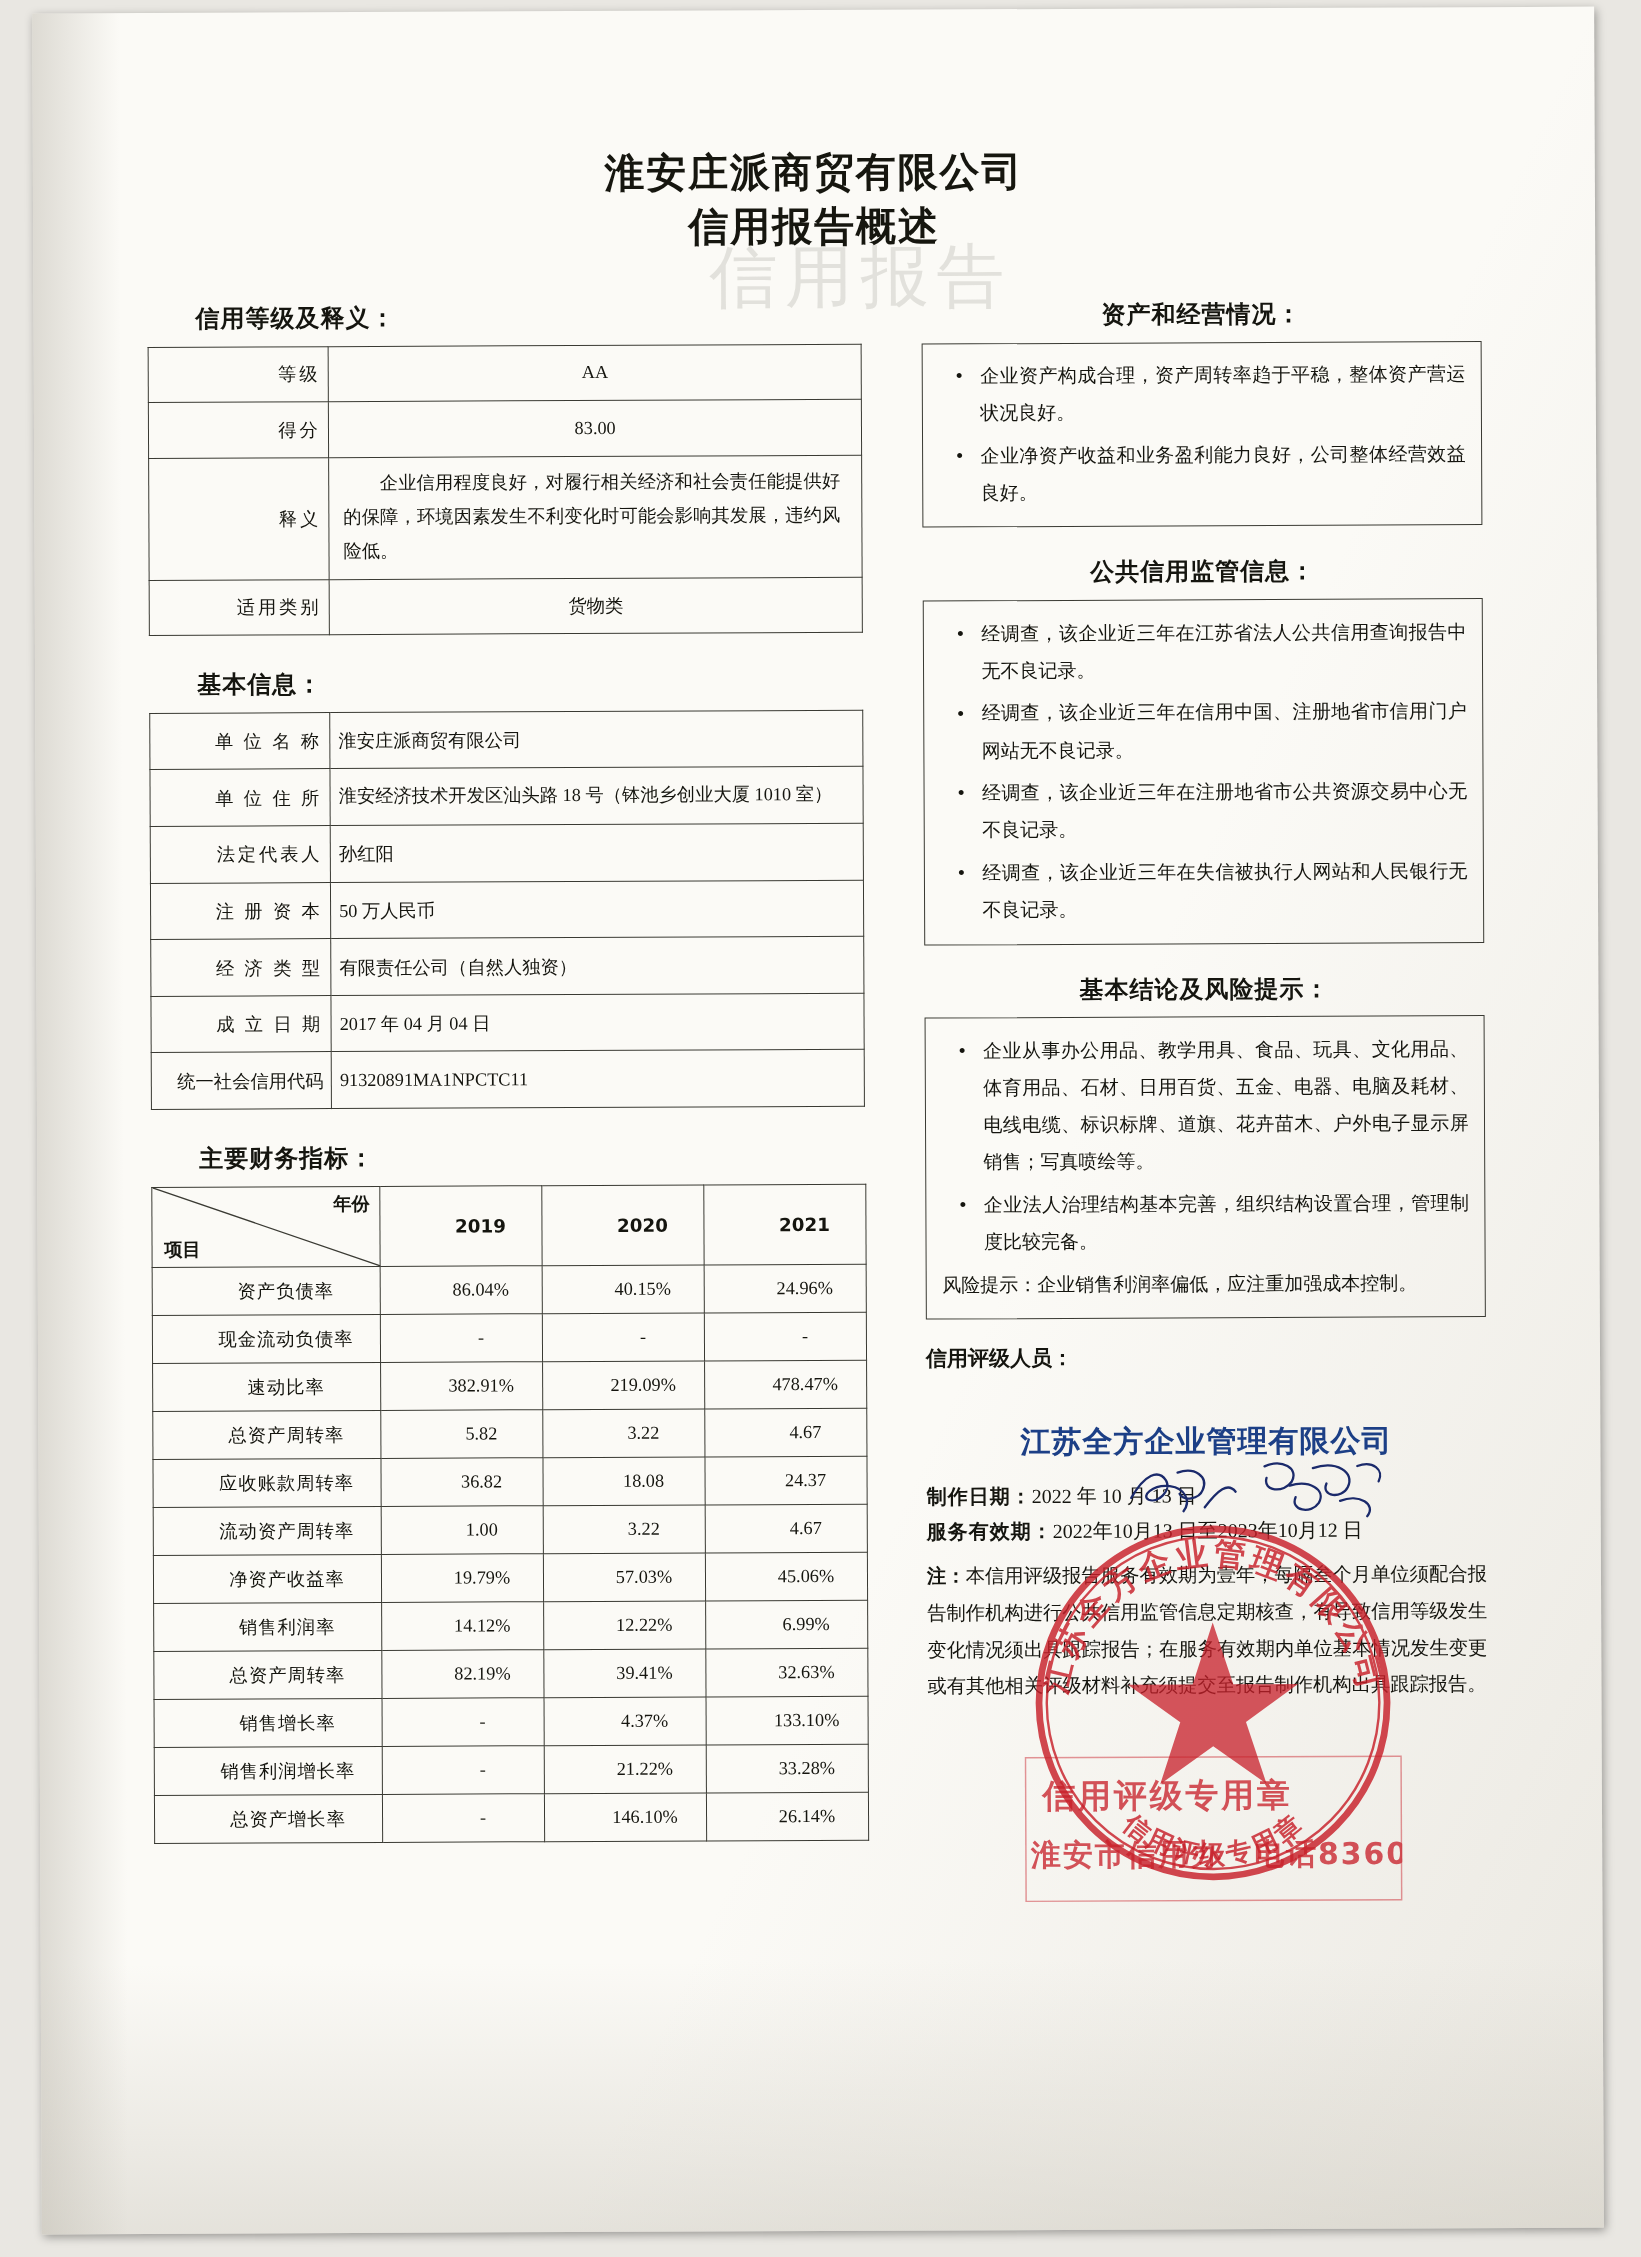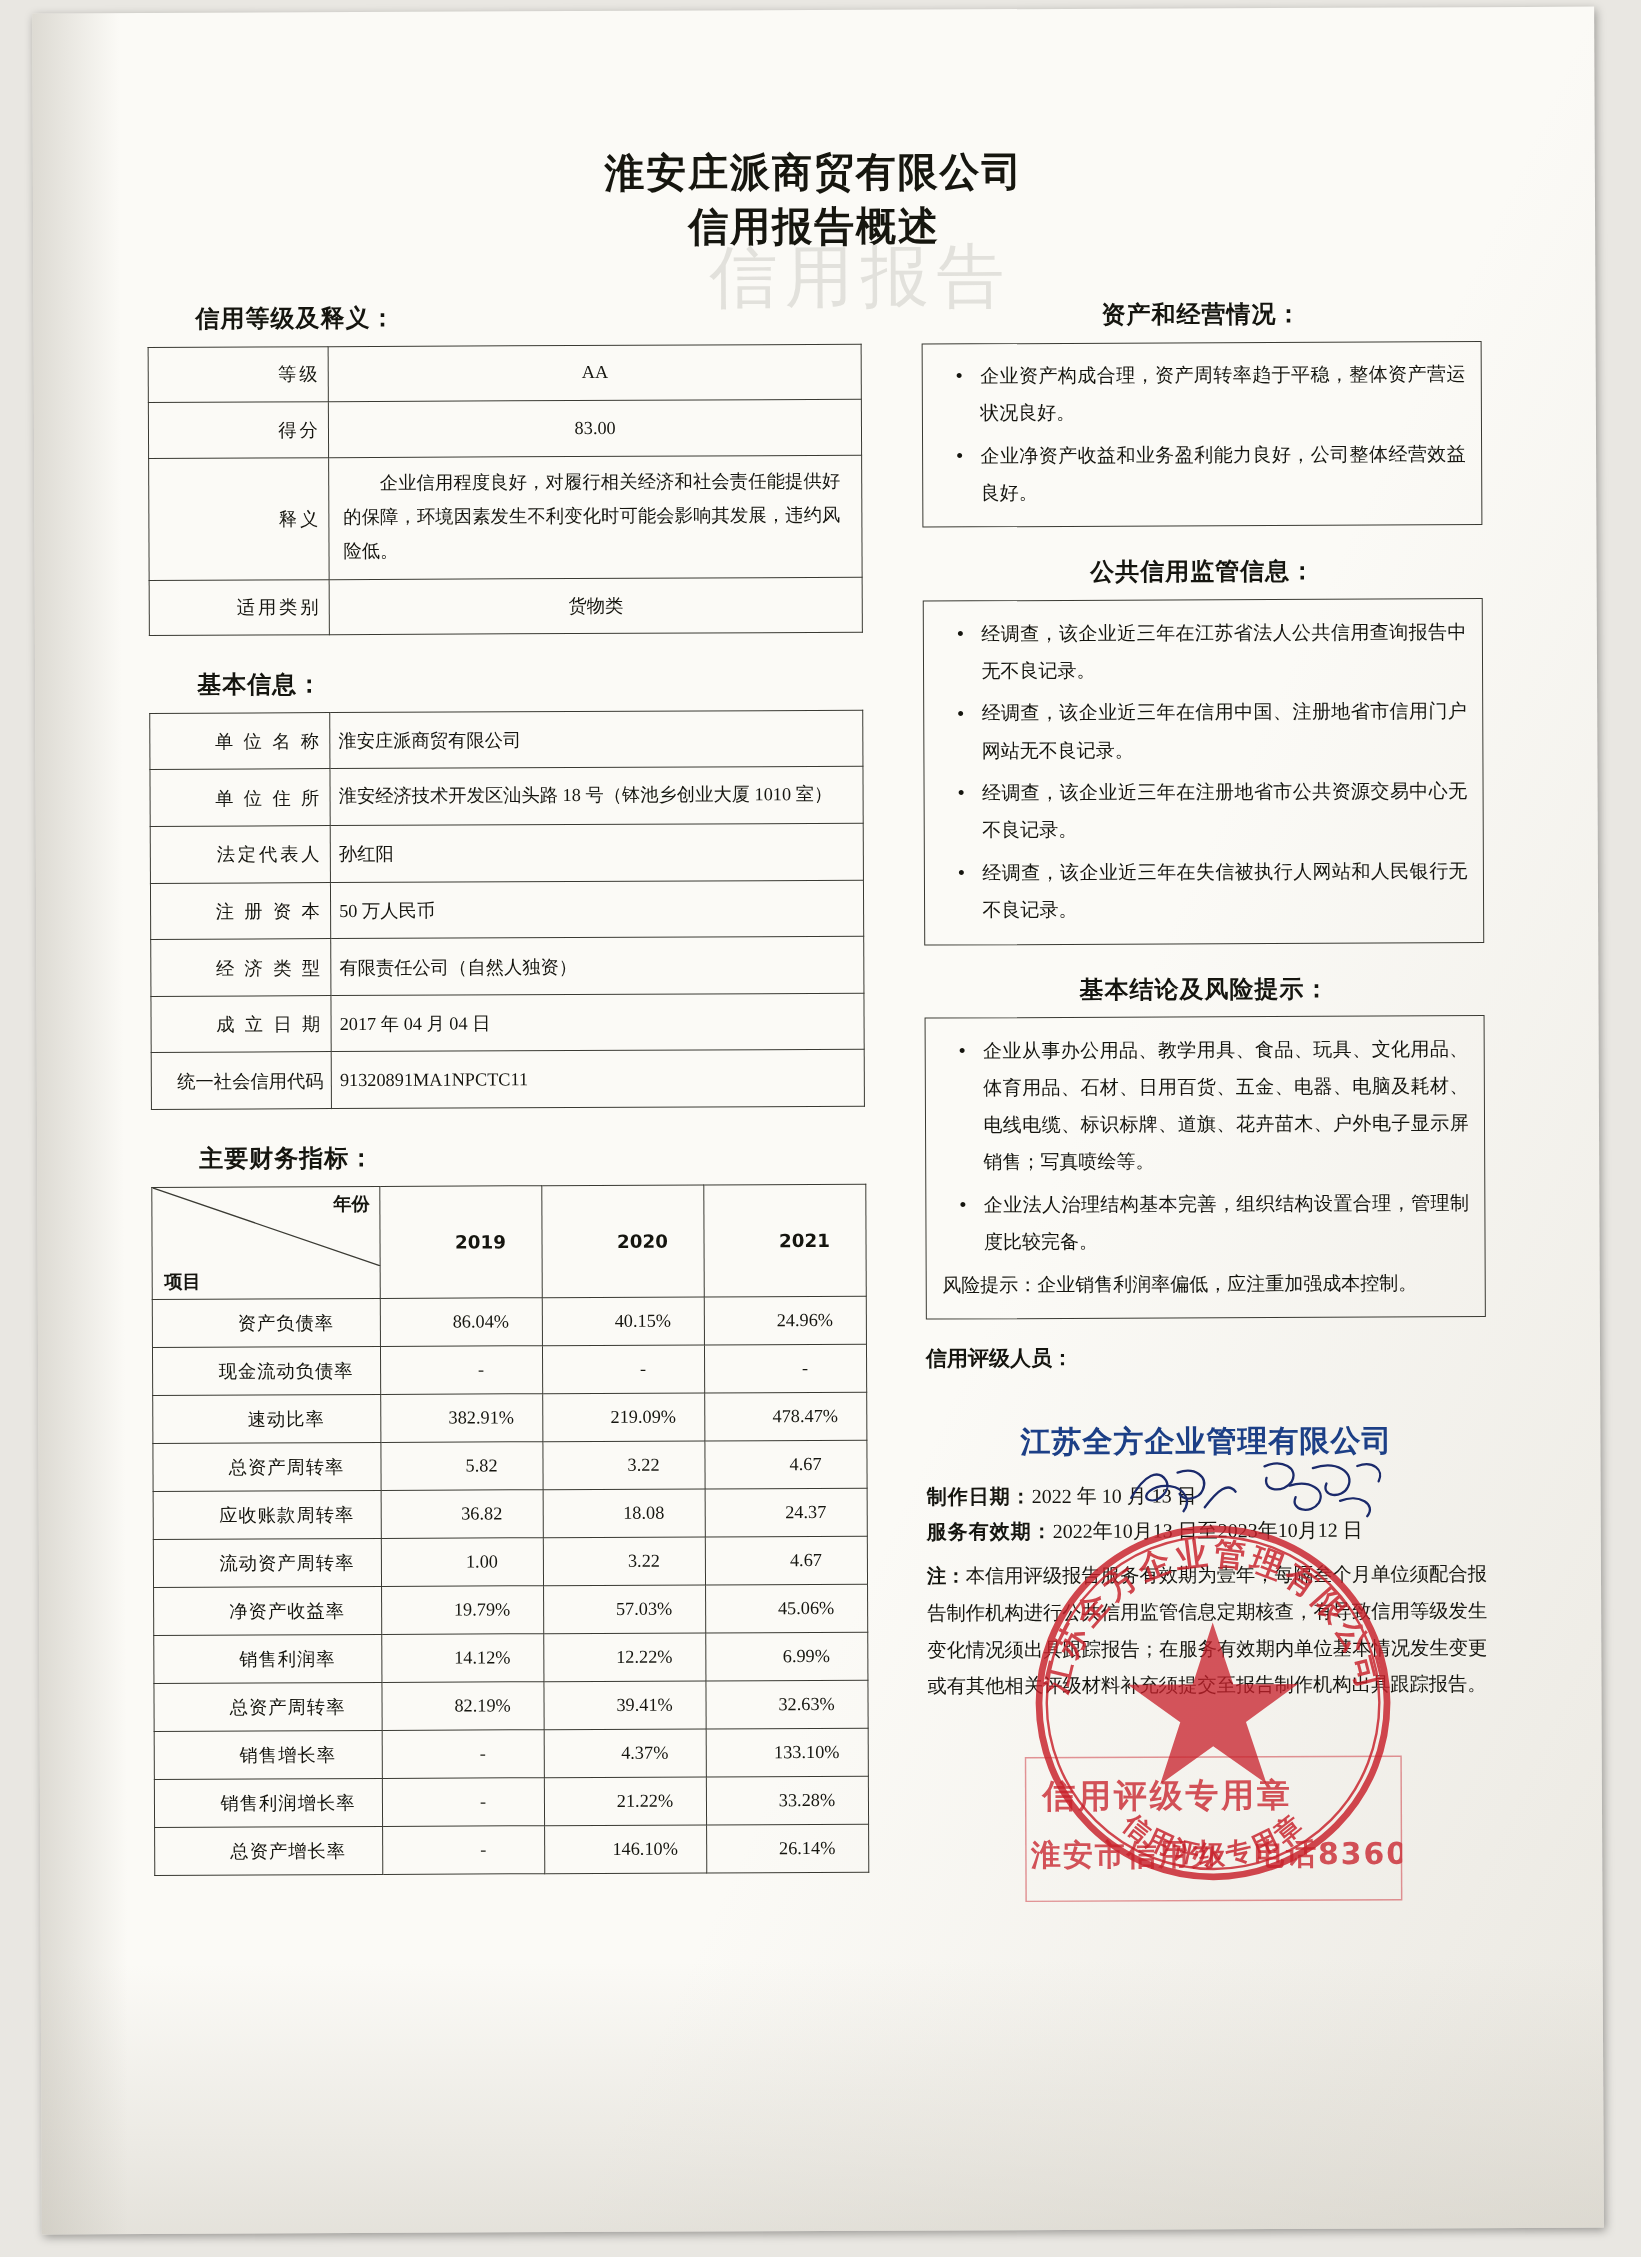--- a/index.html
+++ b/index.html
@@ -133,21 +133,21 @@
     border: 1px solid #3a3a33;
     height: 45px;
     text-align: center;
     vertical-align: middle;
     padding-left: 40px;
   }
   table.fin td.item { letter-spacing: 1px; }
   .corner {
     position: relative;
     height: 79px !important;
-    padding: 16px !important;
+    padding: 0 !important;
     text-decoration: underline;
   }
   .corner .yr {
     position: absolute;
     right: 9.7px;
     top: 4.8px;
     font-weight: bold;
     font-family: "DejaVu Sans", sans-serif;
     font-size: 18.3px;
   }

